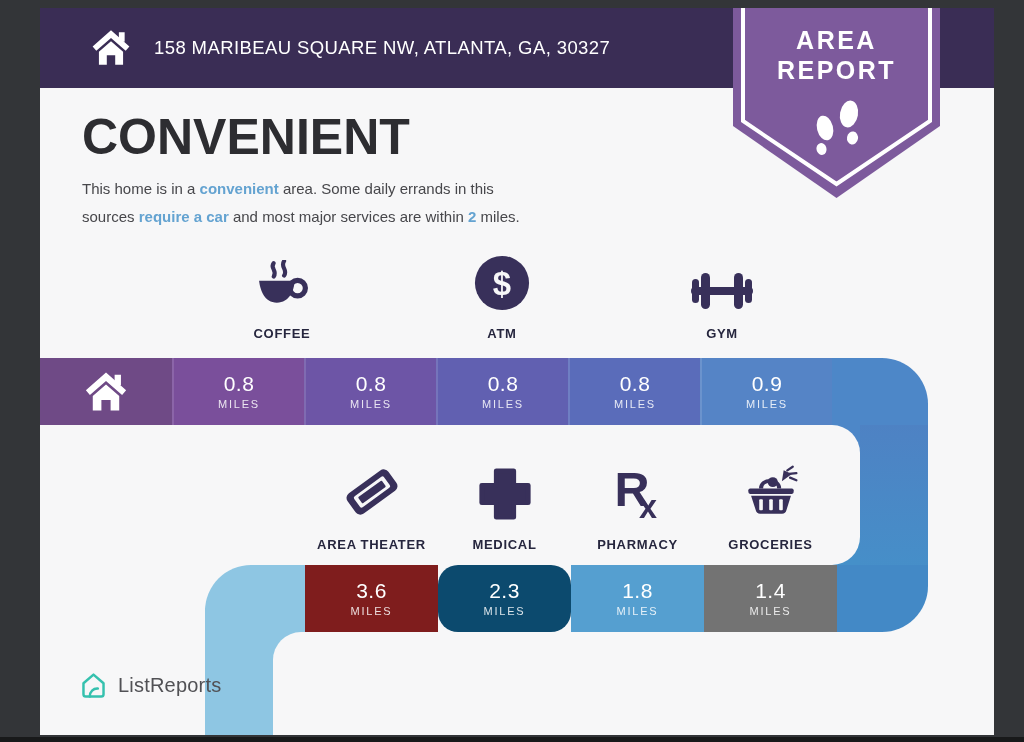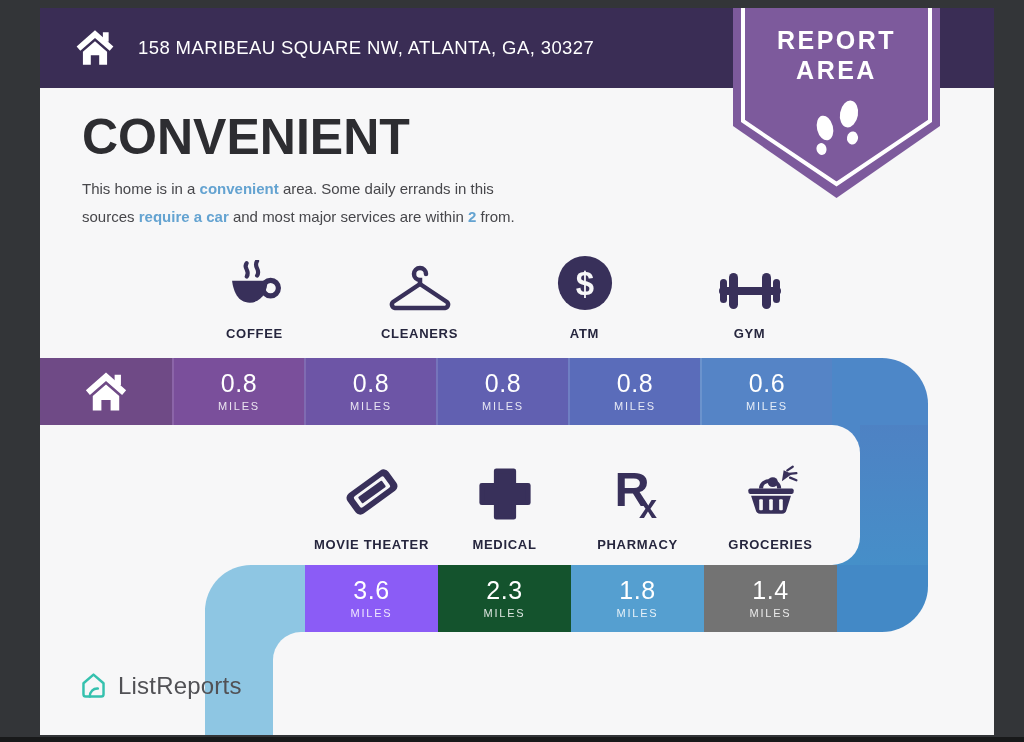--- a/index.html
+++ b/index.html
@@ -2,21 +2,21 @@
 <html><head>
 <meta charset="utf-8">
 <style>
   * { box-sizing: border-box; margin: 0; padding: 0; }
   body { background:#303032; font-family:"Liberation Sans", sans-serif; }
   .stage { position:relative; width:1024px; height:742px; background:#333538; overflow:hidden; }
   .bottom-line { position:absolute; left:0; bottom:0; width:100%; height:5px; background:#18191a; z-index:30; }
   .content { position:absolute; left:40px; top:8px; width:954px; height:727px; background:#f7f7f8; overflow:hidden; }
 
   
-  .topbar { position:absolute; left:0; top:0; width:100%; height:80px; background:#3a2d55; display:flex; align-items:center; z-index:5; }
+  .topbar { position:absolute; left:0; top:0; width:100%; height:80px; background:#3a2d55; display:flex; align-items:center; z-index:5;padding-left:16px; }
   .topbar .house { margin-left:34px; }
   .addr { color:#ffffff; font-size:18.5px; font-weight:500; letter-spacing:.4px; margin-left:22px; white-space:nowrap; }
 
   
   .badge { position:absolute; left:693px; top:0; width:207px; height:192px; z-index:10; }
   .badge svg { position:absolute; left:0; top:0; }
   .badge-text { position:absolute; top:17px; left:0; width:100%; text-align:center; color:#fff;
                 font-size:25px; font-weight:700; letter-spacing:2.5px; line-height:30px; }
 
   .title { position:absolute; left:42px; top:100px; font-size:50px; font-weight:800; color:#2d2d31; letter-spacing:0; }
@@ -46,26 +46,26 @@
 
   .bar { position:absolute; height:67px; display:flex; overflow:hidden; z-index:2; }
   .bar1 { left:0; top:350px; width:888px; border-top-right-radius:46px; }
   .bar2 { left:165px; top:557px; width:723px; border-top-left-radius:46px; border-bottom-right-radius:46px; }
   .cell { display:flex; flex-direction:column; align-items:center; justify-content:center; }
   .bar1 .home { width:132px; }
   .bar1 .val { width:132px; border-left:2px solid rgba(255,255,255,.13); }
   .bar2 .lead { width:100px; }
   .bar2 .val { width:133px; }
   .conn { flex:1; }
-  .num { color:#fff; font-size:25px; font-weight:500; line-height:1; letter-spacing:.5px; }
+  .num { color:#fff; font-size:21px; font-weight:500; line-height:1; letter-spacing:.5px; }
   .unit { color:rgba(255,255,255,.85); font-size:11px; letter-spacing:1.8px; margin-top:4px; font-weight:500; }
 
   
   .logo { position:absolute; left:38px; top:662px; display:flex; align-items:center; z-index:6; }
-  .logo-text { font-size:24px; color:#515155; margin-left:9px; letter-spacing:.2px; }
+  .logo-text { font-size:20px; color:#515155; margin-left:9px; letter-spacing:.2px; }
   .disclaimer { position:absolute; left:428px; top:671px; width:505px; font-size:13px; line-height:18px; color:#39393d; z-index:6; }
   .disclaimer b { color:#232326; }
 
   .navy { fill:#38305a; }
   .navy-stroke { stroke:#38305a; fill:none; }
 </style>
 </head>
 <body>
 
 <div class="stage">
@@ -87,51 +87,42 @@
         <path d="M0 0 H207 V118 L103.5 190 L0 118 Z" fill="#7d5a9c"></path>
         <path d="M10 0 V113 L103.5 176 L197 113 V0" stroke="#ffffff" stroke-width="4" fill="none"></path>
         <g fill="#ffffff">
           <ellipse cx="92" cy="120" rx="8" ry="12.5" transform="rotate(-14 92 120)"></ellipse>
           <ellipse cx="88.5" cy="141" rx="5" ry="6" transform="rotate(-14 88.5 141)"></ellipse>
           <ellipse cx="116" cy="106" rx="9" ry="13.5" transform="rotate(10 116 106)"></ellipse>
           <ellipse cx="119.5" cy="130" rx="5.5" ry="6.5" transform="rotate(10 119.5 130)"></ellipse>
         </g>
       </svg>
       <div class="badge-text">
+        <div>AREA</div>
         <div>REPORT</div>
-        <div>AREA</div>
       </div>
     </div>
 
     <h1 class="title">CONVENIENT</h1>
     <p class="desc">
       <span>This home is in a </span><span class="hl">convenient</span><span> area. Some daily errands in this</span><br>
-      <span>sources </span><span class="hl">require a car</span><span> and most major services are within </span><span class="hl">2</span><span> from.</span>
+      <span>sources </span><span class="hl">require a car</span><span> and most major services are within </span><span class="hl">2</span><span> miles.</span>
     </p>
 
     <div class="arow arow1">
       <div class="acell">
         <div class="iconbox">
           <svg width="60" height="52" viewBox="0 0 56 50">
             <path class="navy-stroke" d="M20 3 c-4 5 4 7 0 13" stroke-width="4" stroke-linecap="round"></path>
             <path class="navy-stroke" d="M30 1 c-4 6 4 8 0 14" stroke-width="4" stroke-linecap="round"></path>
             <circle class="navy-stroke" cx="43" cy="27" r="7.5" stroke-width="5"></circle>
             <path class="navy" d="M6 20 h34 c0 9 -5 21 -17 21 S7 29 6 20 Z"></path>
           </svg>
         </div>
         <span class="alabel">COFFEE</span>
-      </div>
-      <div class="acell">
-        <div class="iconbox">
-          <svg width="64" height="48" viewBox="0 0 64 46">
-            <path class="navy-stroke" d="M32 19 V15 a6 6 0 1 1 6 -6" stroke-width="4.5" stroke-linecap="round"></path>
-            <path class="navy-stroke" d="M32 19 L59 37 a3.5 3.5 0 0 1 -2 6 H7 a3.5 3.5 0 0 1 -2 -6 Z" stroke-width="4.5" stroke-linejoin="round"></path>
-          </svg>
-        </div>
-        <span class="alabel">CLEANERS</span>
       </div>
       <div class="acell">
         <div class="iconbox">
           <svg width="58" height="58" viewBox="0 0 60 60">
             <circle class="navy" cx="30" cy="30" r="28"></circle>
             <text x="30" y="42" font-size="34" font-weight="800" fill="#f7f7f8" text-anchor="middle" font-family="Liberation Sans, sans-serif">$</text>
           </svg>
         </div>
         <span class="alabel">ATM</span>
       </div>
@@ -169,21 +160,21 @@
       </div>
       <div class="cell val" style="background: rgb(97, 96, 177);">
         <span class="num">0.8</span>
         <span class="unit">MILES</span>
       </div>
       <div class="cell val" style="background: rgb(90, 108, 186);">
         <span class="num">0.8</span>
         <span class="unit">MILES</span>
       </div>
       <div class="cell val" style="background: rgb(85, 132, 198);">
-        <span class="num">0.6</span>
+        <span class="num">0.9</span>
         <span class="unit">MILES</span>
       </div>
       <div class="cell conn" style="background: rgb(77, 135, 200);"></div>
     </div>
 
     <div class="vstrip"></div>
     <div class="filler f1"></div>
     <div class="filler f2"></div>
     <div class="filler f3"></div>
     <div class="inset1"></div>
@@ -194,21 +185,21 @@
       <div class="acell">
         <div class="iconbox">
           <svg width="62" height="62" viewBox="0 0 64 64">
             <g transform="rotate(-36 32 32)">
               <rect class="navy" x="6" y="19" width="52" height="26" rx="6"></rect>
               <rect x="13" y="25" width="38" height="14" rx="2" fill="#f7f7f8"></rect>
               <rect class="navy" x="17" y="28" width="30" height="8" rx="1"></rect>
             </g>
           </svg>
         </div>
-        <span class="alabel">MOVIE THEATER</span>
+        <span class="alabel">AREA THEATER</span>
       </div>
       <div class="acell">
         <div class="iconbox">
           <svg width="58" height="58" viewBox="0 0 60 60">
             <path class="navy" d="M21 6 h18 v15 h15 v18 h-15 v15 h-18 v-15 H6 v-18 h15 Z" stroke="#38305a" stroke-width="5" stroke-linejoin="round"></path>
           </svg>
         </div>
         <span class="alabel">MEDICAL</span>
       </div>
       <div class="acell">
@@ -233,25 +224,25 @@
             <rect x="30" y="37" width="4" height="12" rx="1" fill="#f7f7f8"></rect>
             <rect x="41" y="37" width="4" height="12" rx="1" fill="#f7f7f8"></rect>
           </svg>
         </div>
         <span class="alabel">GROCERIES</span>
       </div>
     </div>
 
     <div class="bar bar2">
       <div class="cell lead" style="background: rgb(142, 198, 227);"></div>
-      <div class="cell val" style="background: #8b5cf6;">
+      <div class="cell val" style="background: #7f1d1d;">
         <span class="num">3.6</span>
         <span class="unit">MILES</span>
       </div>
-      <div class="cell val" style="background: #14532d;">
+      <div class="cell val" style="background: #0c4a6e; border-radius: 20px;">
         <span class="num">2.3</span>
         <span class="unit">MILES</span>
       </div>
       <div class="cell val" style="background: rgb(85, 159, 208);">
         <span class="num">1.8</span>
         <span class="unit">MILES</span>
       </div>
       <div class="cell val" style="background: #737373;">
         <span class="num">1.4</span>
         <span class="unit">MILES</span>

